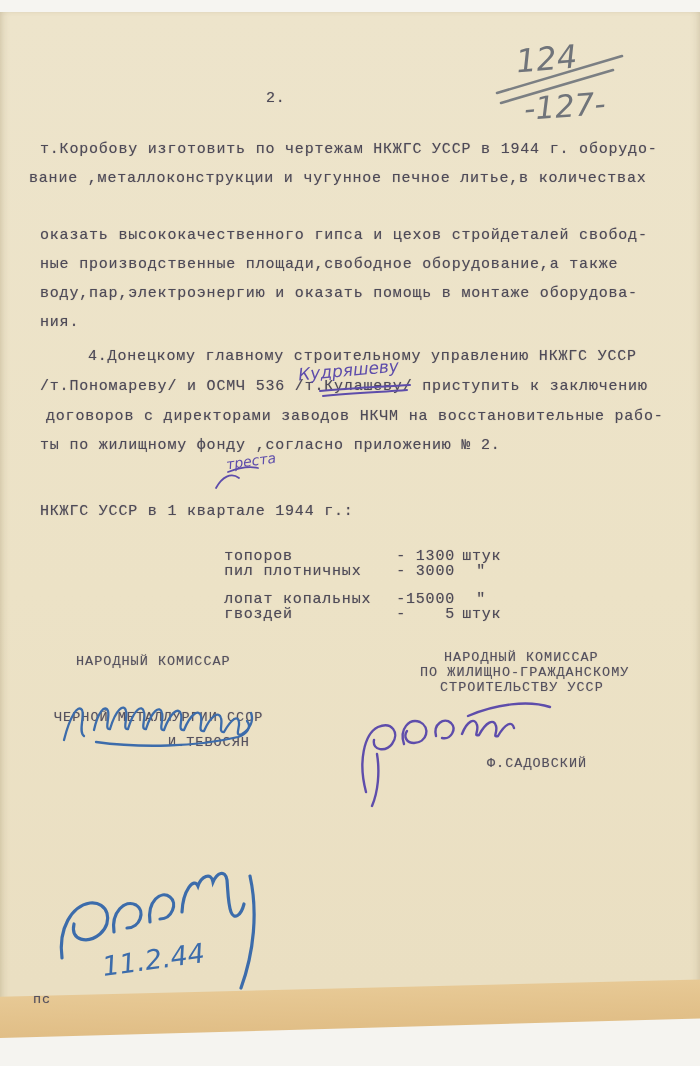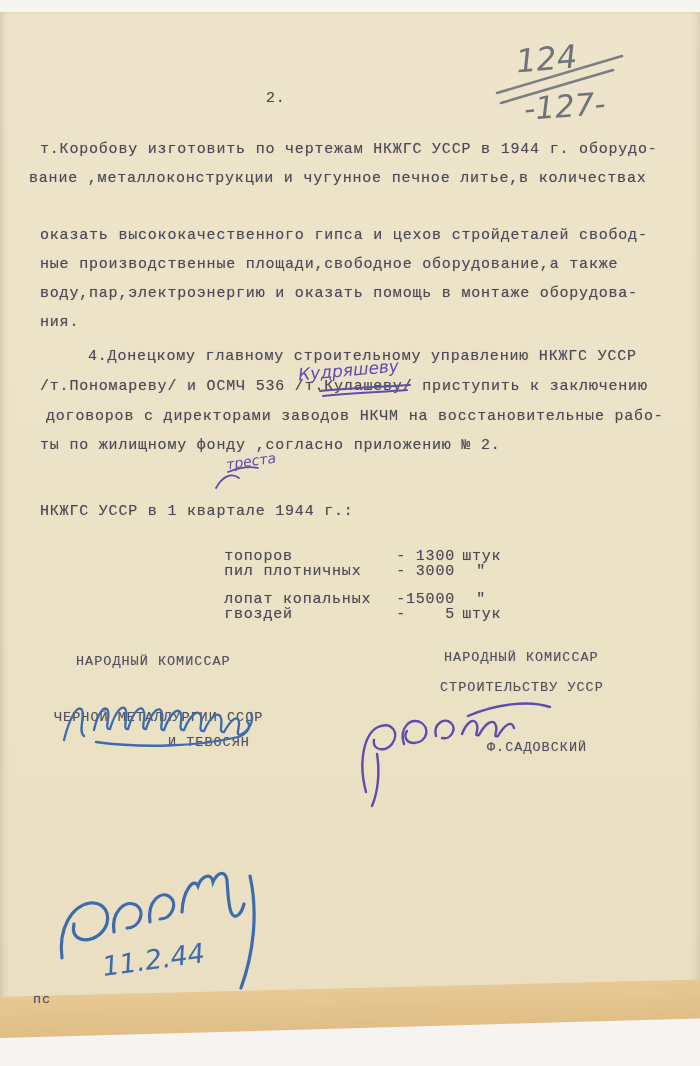--- a/index.html
+++ b/index.html
@@ -65,22 +65,23 @@
   </div>
   <div class="typed supply-row" style="top:589px;">
     <span class="item">гвоздей</span><span class="amount">-    5</span><span>штук</span>
   </div>
 
   <div class="typed-sm" style="left:76px;top:654px;">НАРОДНЫЙ КОМИССАР</div>
   <div class="typed-sm" style="left:54px;top:669px;margin-top:41px;">ЧЕРНОЙ МЕТАЛЛУРГИИ СССР</div>
   <div class="typed-sm" style="left:168px;top:735px;">И.ТЕВОСЯН</div>
 
   <div class="typed-sm" style="left:444px;top:650px;">НАРОДНЫЙ КОМИССАР</div>
+  <div class="typed-sm" style="left:420px;top:665px;">ПО ЖИЛИЩНО-ГРАЖДАНСКОМУ</div>
   <div class="typed-sm" style="left:440px;top:680px;">СТРОИТЕЛЬСТВУ УССР</div>
-  <div class="typed-sm" style="left:487px;top:740px;">Ф.САДОВСКИЙ</div>
+  <div class="typed-sm" style="left:487px;top:756px;">Ф.САДОВСКИЙ</div>
 
   <div class="typed-sm" style="left:33px;top:992px;">пс</div>
   <div class="hw hw-blue" style="left:102px;top:944px;font-size:27px;transform:rotate(-8deg);">11.2.44</div>
 
   <svg class="ink" width="700" height="1066" viewBox="0 0 700 1066">
 
     <g stroke="#7b7f83" stroke-width="2.6" fill="none" stroke-linecap="round">
       <path d="M497 93 L622 56"></path>
       <path d="M501 103 L613 70"></path>
     </g>

